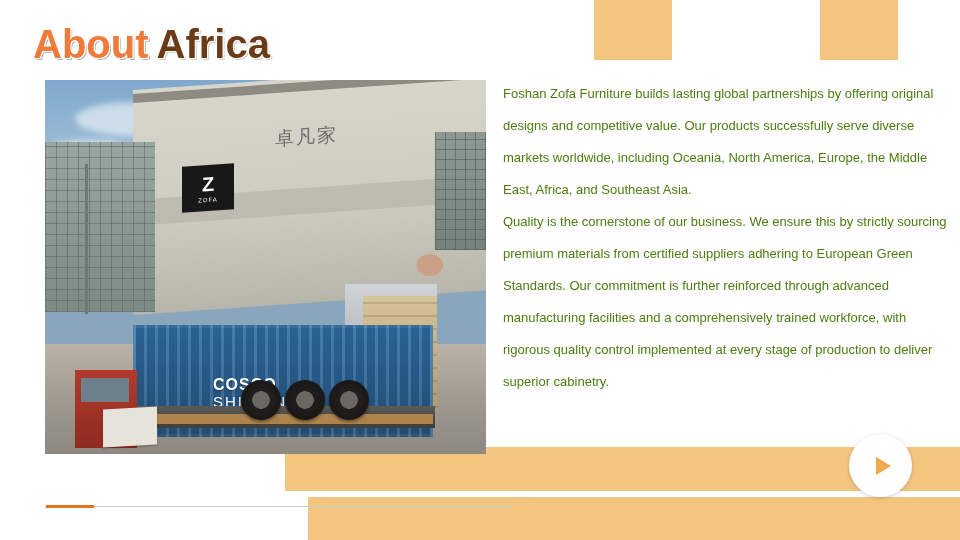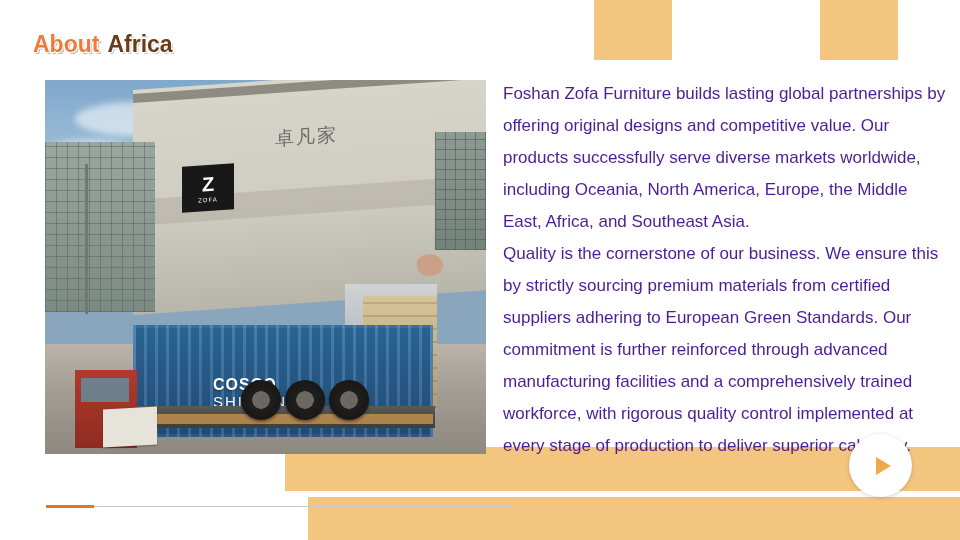--- a/index.html
+++ b/index.html
@@ -33,21 +33,21 @@
 
   
   .title-wrap {
     position: absolute;
     left: 33px;
     top: 20px;
     height: 48px;
     white-space: nowrap;
   }
   .title-text {
-    font-size: 23px;
+    font-size: 40px;
     font-weight: bold;
     letter-spacing: 0px;
     line-height: 48px;
   }
   .title-about {
     color: #ef7b3a;
     text-shadow:
       -1px -1px 0 #ffffff,
       1px -1px 0 #ffffff,
       -1px 1px 0 #ffffff,
@@ -248,22 +248,22 @@
     left: 40px; top: 84px; width: 3px; height: 150px;
     background: #6d7a74;
   }
 
   
   .body-text {
     position: absolute;
     left: 503px;
     top: 78px;
     width: 447px;
-    color: #4c1d95;
-    font-size: 17px;
+    color: #4d7c0f;
+    font-size: 13px;
     line-height: 32px;
     text-align: left;
   }
   .body-text p { margin: 0; }
 
   
   .play-btn {
     position: absolute;
     left: 849px;
     top: 434px;

